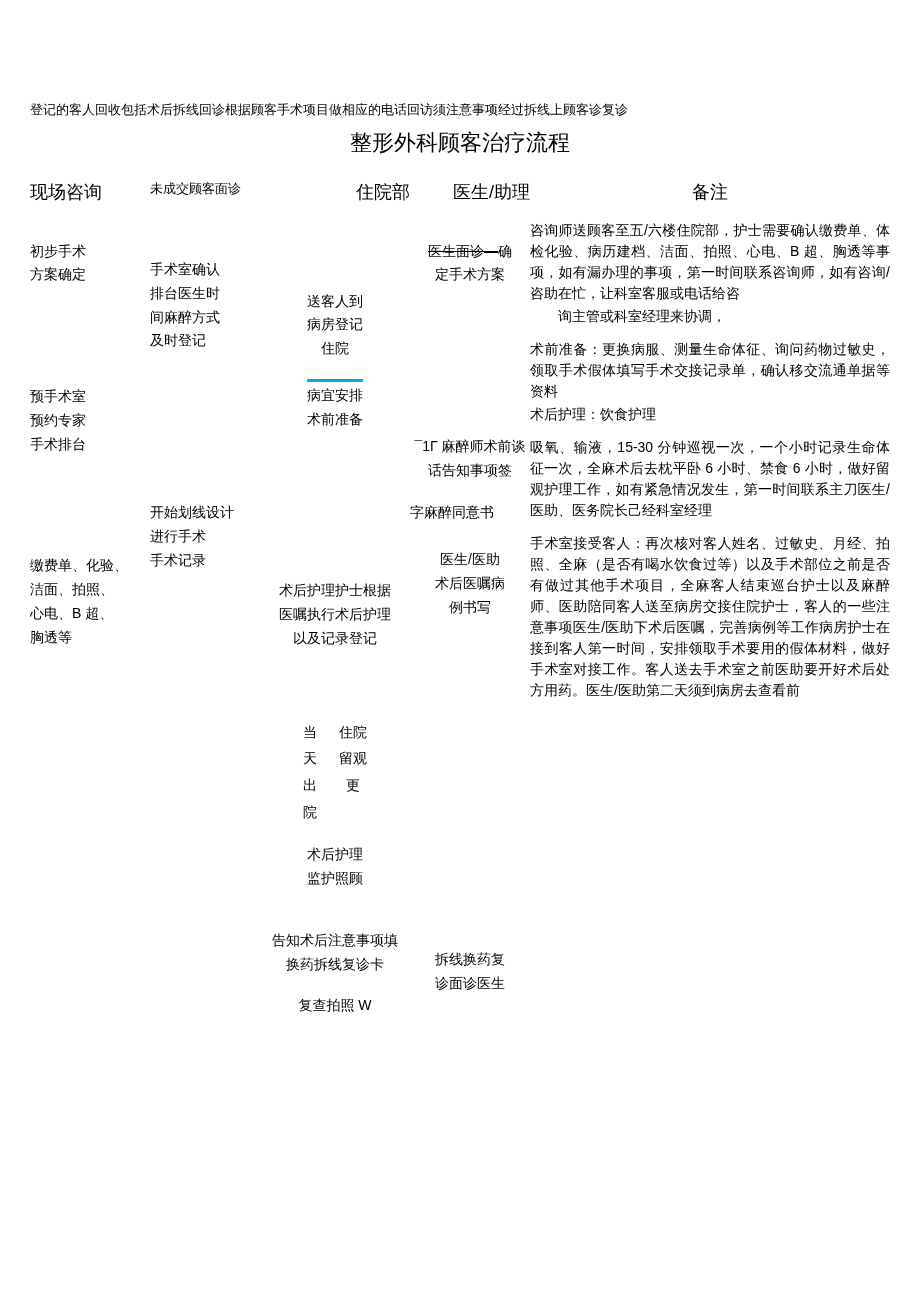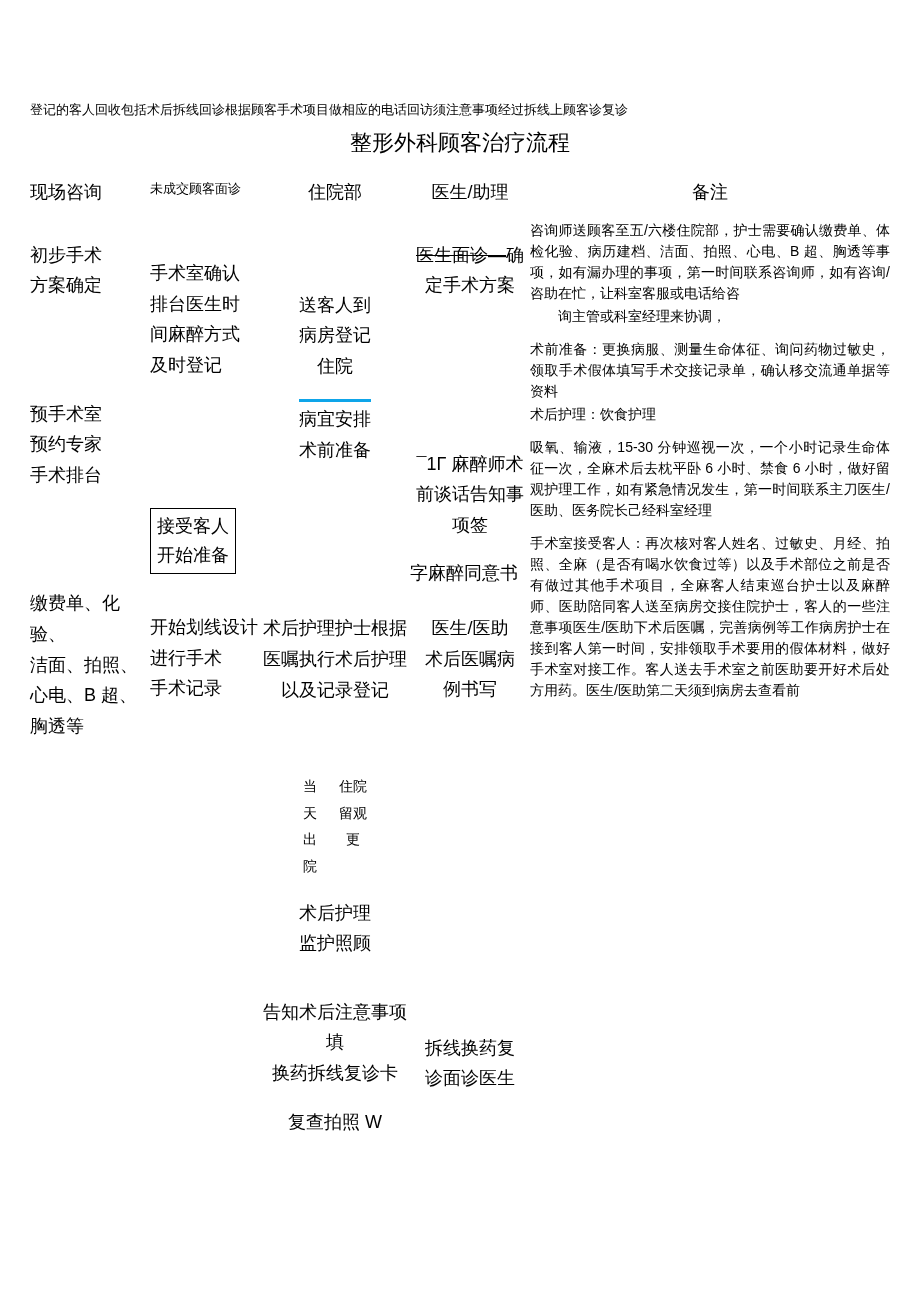--- a/index.html
+++ b/index.html
@@ -30,23 +30,23 @@
     .col1 { width: 120px; }
     .col2 { width: 110px; }
     .col3 { width: 150px; text-align: center; }
     .col4 { width: 120px; text-align: center; }
     .col5 { flex: 1; }
     .col-head {
       font-size: 18px;
       margin-bottom: 14px;
       text-align: left;
     }
-    .col3 .col-head, .col4 .col-head { text-align: center; }
+    .col3 .col-head, .col4 .col-head { text-align: right; }
     .col5 .col-head { text-align: center; }
-    .block { margin-bottom: 18px; font-size: 18px; line-height: 1.7; }
+    .block { margin-bottom: 18px; font-size: 14px; line-height: 1.7; }
     .strike { text-decoration: line-through; }
     .bordered {
       border: 1px solid #000;
       padding: 3px 6px;
       display: inline-block;
       line-height: 1.6;
     }
     .underline-top { border-top: 3px solid #0ea5e9; display:inline-block; padding-top:2px;}
     .small-right { margin-left: 90px; font-size: 13px; margin-bottom: 10px; }
     .mini-grid {
@@ -83,23 +83,20 @@
     <div class="block">预手术室<br>预约专家<br>手术排台</div>
     <div class="spacer-lg"></div>
     <div class="block">缴费单、化验、<br>洁面、拍照、<br>心电、B 超、<br>胸透等</div>
   </div>
 
   <div class="col col2">
     <div class="small-right" style="margin-left:0; white-space:nowrap;">未成交顾客面诊</div>
     <div class="spacer-md"></div>
     <div class="block">手术室确认<br>排台医生时<br>间麻醉方式<br>及时登记</div>
     <div class="spacer-xl"></div>
-    <div class="block">
-      <span class="bordered">接受客人<br>开始准备</span>
-    </div>
     <div class="spacer-sm"></div>
     <div class="block">开始划线设计<br>进行手术<br>手术记录</div>
   </div>
 
   <div class="col col3">
     <div class="col-head">住院部</div>
     <div class="spacer-md"></div>
     <div class="spacer-sm"></div>
     <div class="block">送客人到<br>病房登记<br>住院</div>
     <div class="block">

